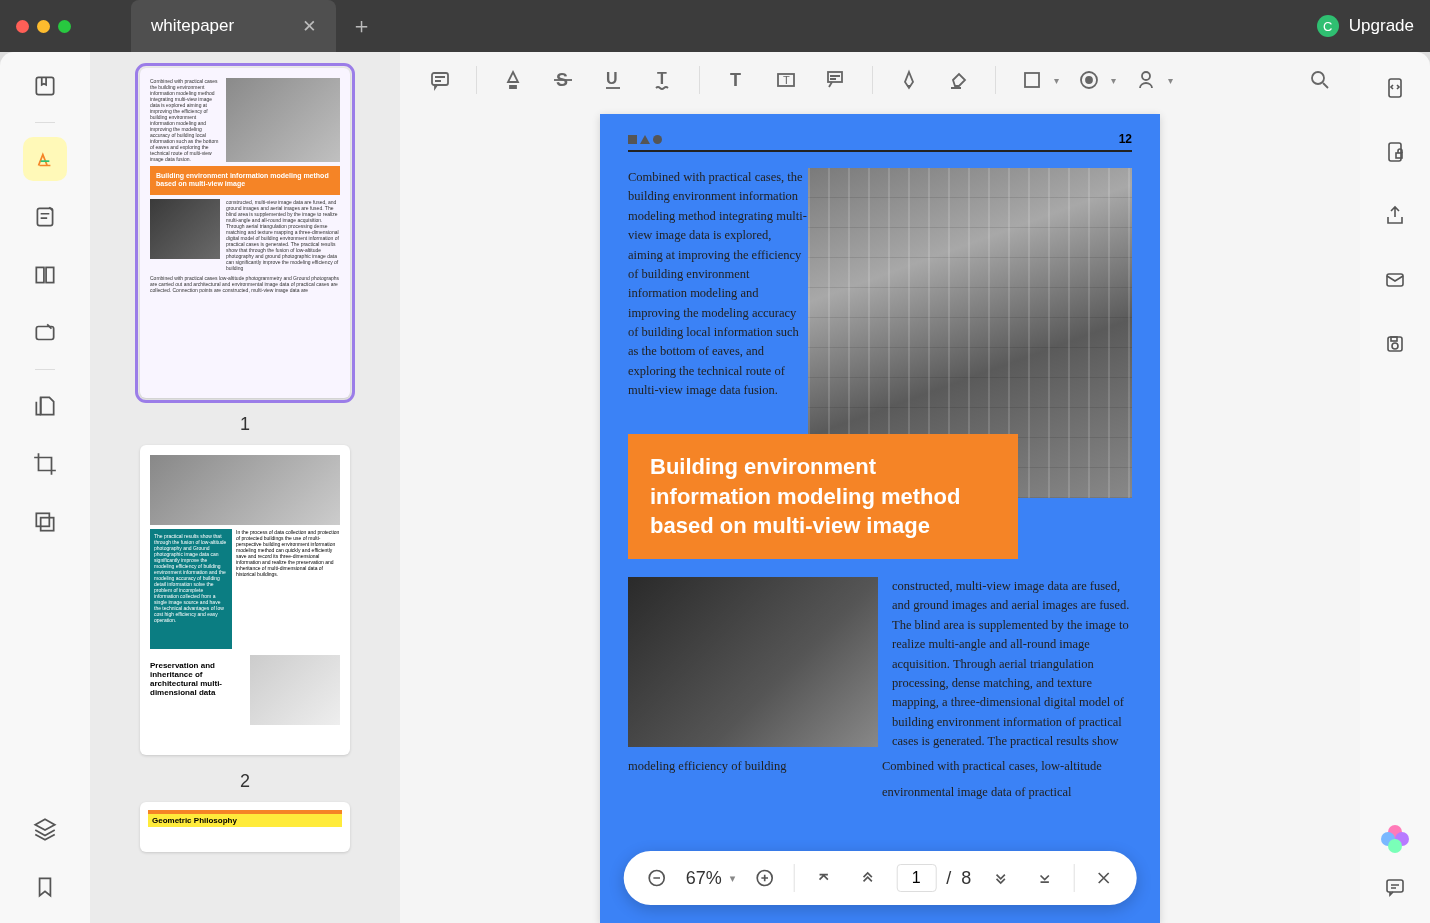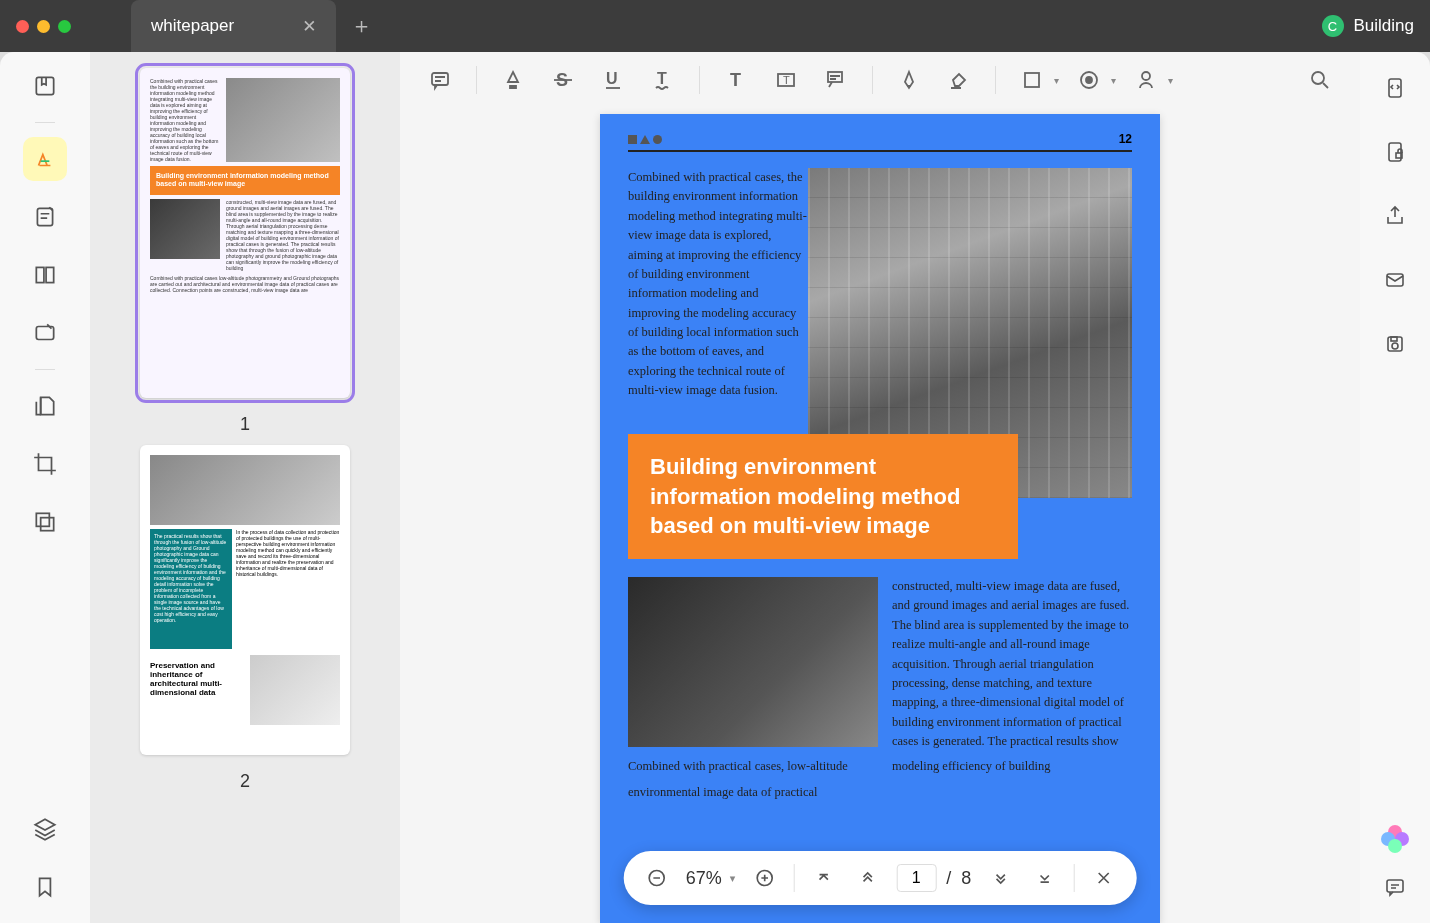--- a/index.html
+++ b/index.html
@@ -105,21 +105,21 @@
     <span class="tl-yellow"></span>
     <span class="tl-green"></span>
   </div>
   <div class="tab">
     <span>whitepaper</span>
     <span class="tab-close">✕</span>
   </div>
   <span class="tab-add">＋</span>
   <div class="upgrade">
     <span class="avatar-badge">C</span>
-    <span class="upgrade-label">Building</span>
+    <span class="upgrade-label">Upgrade</span>
   </div>
 </div>
 
 <div class="app">
 
   <div class="left-tools">
     <div class="tool-btn">
         <svg viewBox="0 0 24 24">
           <rect x="4" y="4" width="16" height="16" rx="2"></rect>
           <path d="M9 4v7l2-1 2 1V4"></path>
@@ -207,20 +207,23 @@
       </div>
       <div style="display:flex;gap:4px;margin-top:6px;">
         <div style="flex:1;">
           <div class="thumb-p2-heading">Preservation and inheritance of architectural multi-dimensional data</div>
         </div>
         <div class="thumb-p2-img2"></div>
       </div>
     </div>
     <div class="thumb-num">2</div>
 
+    <div class="thumb thumb-page3">
+      <div class="thumb-p3-yellow">Geometric Philosophy</div>
+    </div>
   </div>
 
   <div class="center">
     <div class="toolbar">
       <div class="tb-btn">
           <svg viewBox="0 0 24 24">
             <rect x="4" y="5" width="16" height="12" rx="2"></rect>
             <path d="M7 9h10M7 13h6"></path>
             <path d="M9 17l-2 3v-3"></path>
           </svg>
@@ -328,26 +331,26 @@
           <div class="row1">
             <div class="col-text">Combined with practical cases, the building environment information modeling method integrating multi-view image data is explored, aiming at improving the efficiency of building environment information modeling and improving the modeling accuracy of building local information such as the bottom of eaves, and exploring the technical route of multi-view image data fusion.</div>
             <div class="col-img"></div>
           </div>
           <div class="banner">Building environment information modeling method based on multi-view image</div>
           <div class="row2">
             <div class="img2"></div>
             <div class="col-text2">constructed, multi-view image data are fused, and ground images and aerial images are fused. The blind area is supplemented by the image to realize multi-angle and all-round image acquisition. Through aerial triangulation processing, dense matching, and texture mapping, a three-dimensional digital model of building environment information of practical cases is generated. The practical results show</div>
           </div>
           <div style="display:flex; gap:14px;">
+            <div style="flex:1">
+              <div class="para3">modeling efficiency of building</div>
+            </div>
             <div style="flex:0 0 250px">
               <div class="para3">Combined with practical cases, low-altitude</div>
               <div class="para3">environmental image data of practical</div>
-            </div>
-            <div style="flex:1">
-              <div class="para3">modeling efficiency of building</div>
             </div>
           </div>
         </div>
       </div>
     </div>
 
     <div class="bottom-bar">
       <div class="bb-btn">
           <svg viewBox="0 0 24 24">
             <circle cx="12" cy="12" r="9"></circle>

